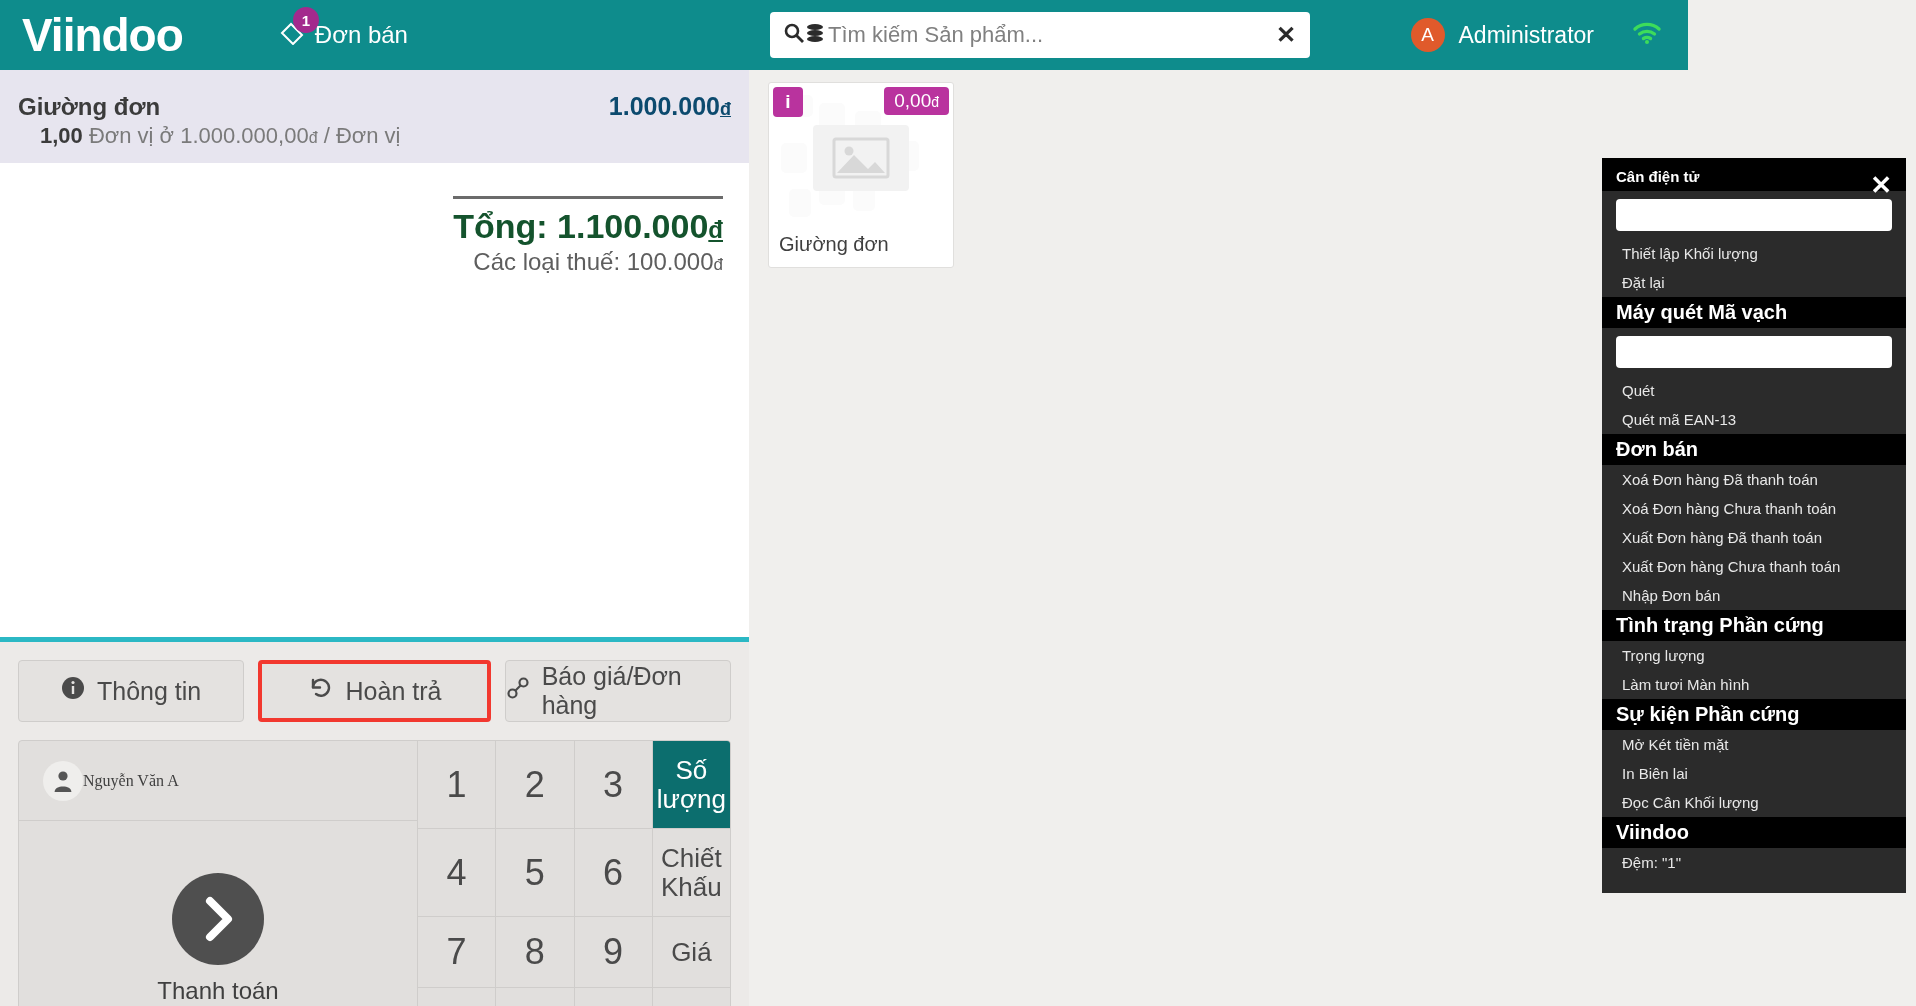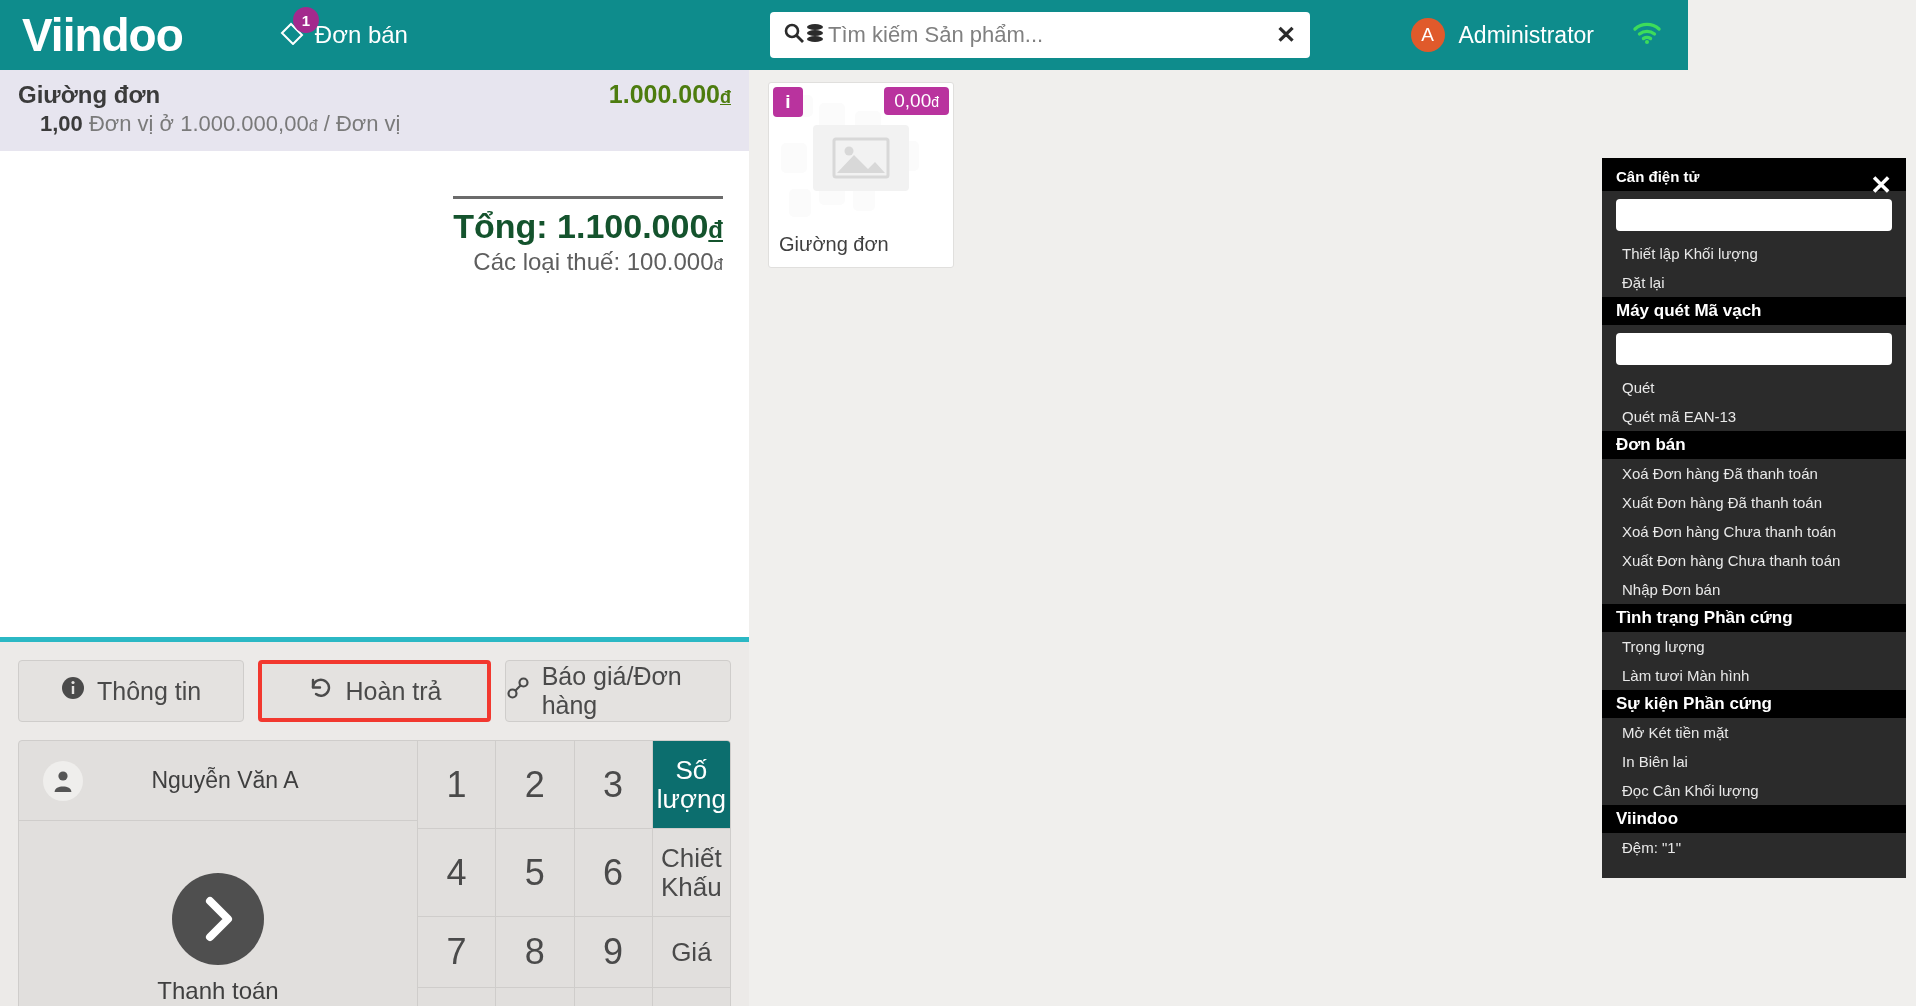--- a/index.html
+++ b/index.html
@@ -69,21 +69,21 @@
   #left-panel {
     position: absolute; left: 0; top: 70px;
     width: 749px; height: 936px; background: #ffffff;
   }
   #order-lines { position: absolute; top: 0; left: 0; width: 749px; }
   .order-line {
     background: #e7e5ef; padding: 10px 18px 14px 18px; position: relative;
   }
   .ol-top { display: flex; justify-content: space-between; align-items: baseline; }
   .ol-name { font-size: 24px; font-weight: 700; color: #3b3b3b; }
-  .ol-price { font-size: 25px; font-weight: 700; color: #4d7c0f; }
+  .ol-price { font-size: 25px; font-weight: 700; color: #0c4a6e; margin-top: 12px; }
   .ol-price .cur { font-size: 18px; text-decoration: underline; }
   .ol-sub { font-size: 22px; color: #7a7a7a; padding-left: 22px; margin-top: 2px; }
   .ol-sub b { color: #3b3b3b; font-weight: 700; }
   .ol-sub .cur { font-size: 16px; }
 
   #totals {
     position: absolute; right: 26px; top: 126px;
     width: 270px; text-align: right;
   }
   #totals .rule { border-top: 3px solid #6b6b6b; margin-bottom: 8px; }
@@ -119,21 +119,21 @@
   }
   #cust-row {
     height: 80px; border-bottom: 1px solid #cfcdcb;
     display: flex; align-items: center;
   }
   .cust-avatar {
     width: 40px; height: 40px; border-radius: 50%; background: #efeeec;
     margin-left: 24px; display: flex; align-items: center; justify-content: center;
     font-size: 24px; color: #555;
   }
-  .cust-name { flex: 1; text-align: center; font-size: 23px; color: #3f3f3f; padding-right: 50px;}
+  .cust-name { flex: 1; font-size: 16px; color: #3f3f3f; padding-right: 50px; font-family: Liberation Serif, serif;}
   #pay-btn {
     flex: 1; display: flex; flex-direction: column;
     align-items: center; justify-content: center; gap: 12px;
   }
   .pay-circle {
     width: 92px; height: 92px; border-radius: 50%; background: #4f4f4f;
     display: flex; align-items: center; justify-content: center;
   }
   .pay-circle svg { display: block; }
   .pay-label { font-size: 24px; color: #3f3f3f; }
@@ -193,21 +193,21 @@
   #debug-head {
     background: #000000; padding: 8px 14px 6px 14px; position: relative;
   }
   #debug-title { font-size: 27px; font-weight: 700; color: #ffffff; }
   #debug-close {
     position: absolute; right: 14px; top: 14px;
     font-size: 26px; font-weight: 700; color: #ffffff; cursor: pointer; line-height: 1;
   }
   .dbg-section-head {
     background: #000000; color: #ffffff; font-weight: 700;
-    font-size: 17px; padding: 4px 14px;
+    font-size: 20px; padding: 4px 14px;
   }
   .dbg-input-row { padding: 8px 14px; background: #2b2b2b; }
   .dbg-input {
     width: 100%; height: 32px; background: #ffffff; border: none; border-radius: 4px;
     outline: none; font-size: 15px; padding: 0 8px;
     font-family: "Liberation Sans", sans-serif;
   }
   .dbg-item {
     padding: 6px 14px 6px 20px; font-size: 15px; color: #e8e8e8;
     background: #2b2b2b; cursor: pointer;
@@ -422,22 +422,22 @@
 
   <div class="dbg-section-head">Máy quét Mã vạch</div>
   <div class="dbg-input-row">
     <input class="dbg-input" type="text" style="">
   </div>
   <div class="dbg-item">Quét</div>
   <div class="dbg-item">Quét mã EAN-13</div>
 
   <div class="dbg-section-head">Đơn bán</div>
   <div class="dbg-item">Xoá Đơn hàng Đã thanh toán</div>
+  <div class="dbg-item">Xoá Đơn hàng Chưa thanh toán</div>
   <div class="dbg-item">Xuất Đơn hàng Đã thanh toán</div>
-  <div class="dbg-item">Xoá Đơn hàng Chưa thanh toán</div>
   <div class="dbg-item">Xuất Đơn hàng Chưa thanh toán</div>
   <div class="dbg-item">Nhập Đơn bán</div>
 
   <div class="dbg-section-head">Tình trạng Phần cứng</div>
   <div class="dbg-item">Trọng lượng</div>
   <div class="dbg-item">Làm tươi Màn hình</div>
 
   <div class="dbg-section-head">Sự kiện Phần cứng</div>
   <div class="dbg-item">Mở Két tiền mặt</div>
   <div class="dbg-item">In Biên lai</div>

